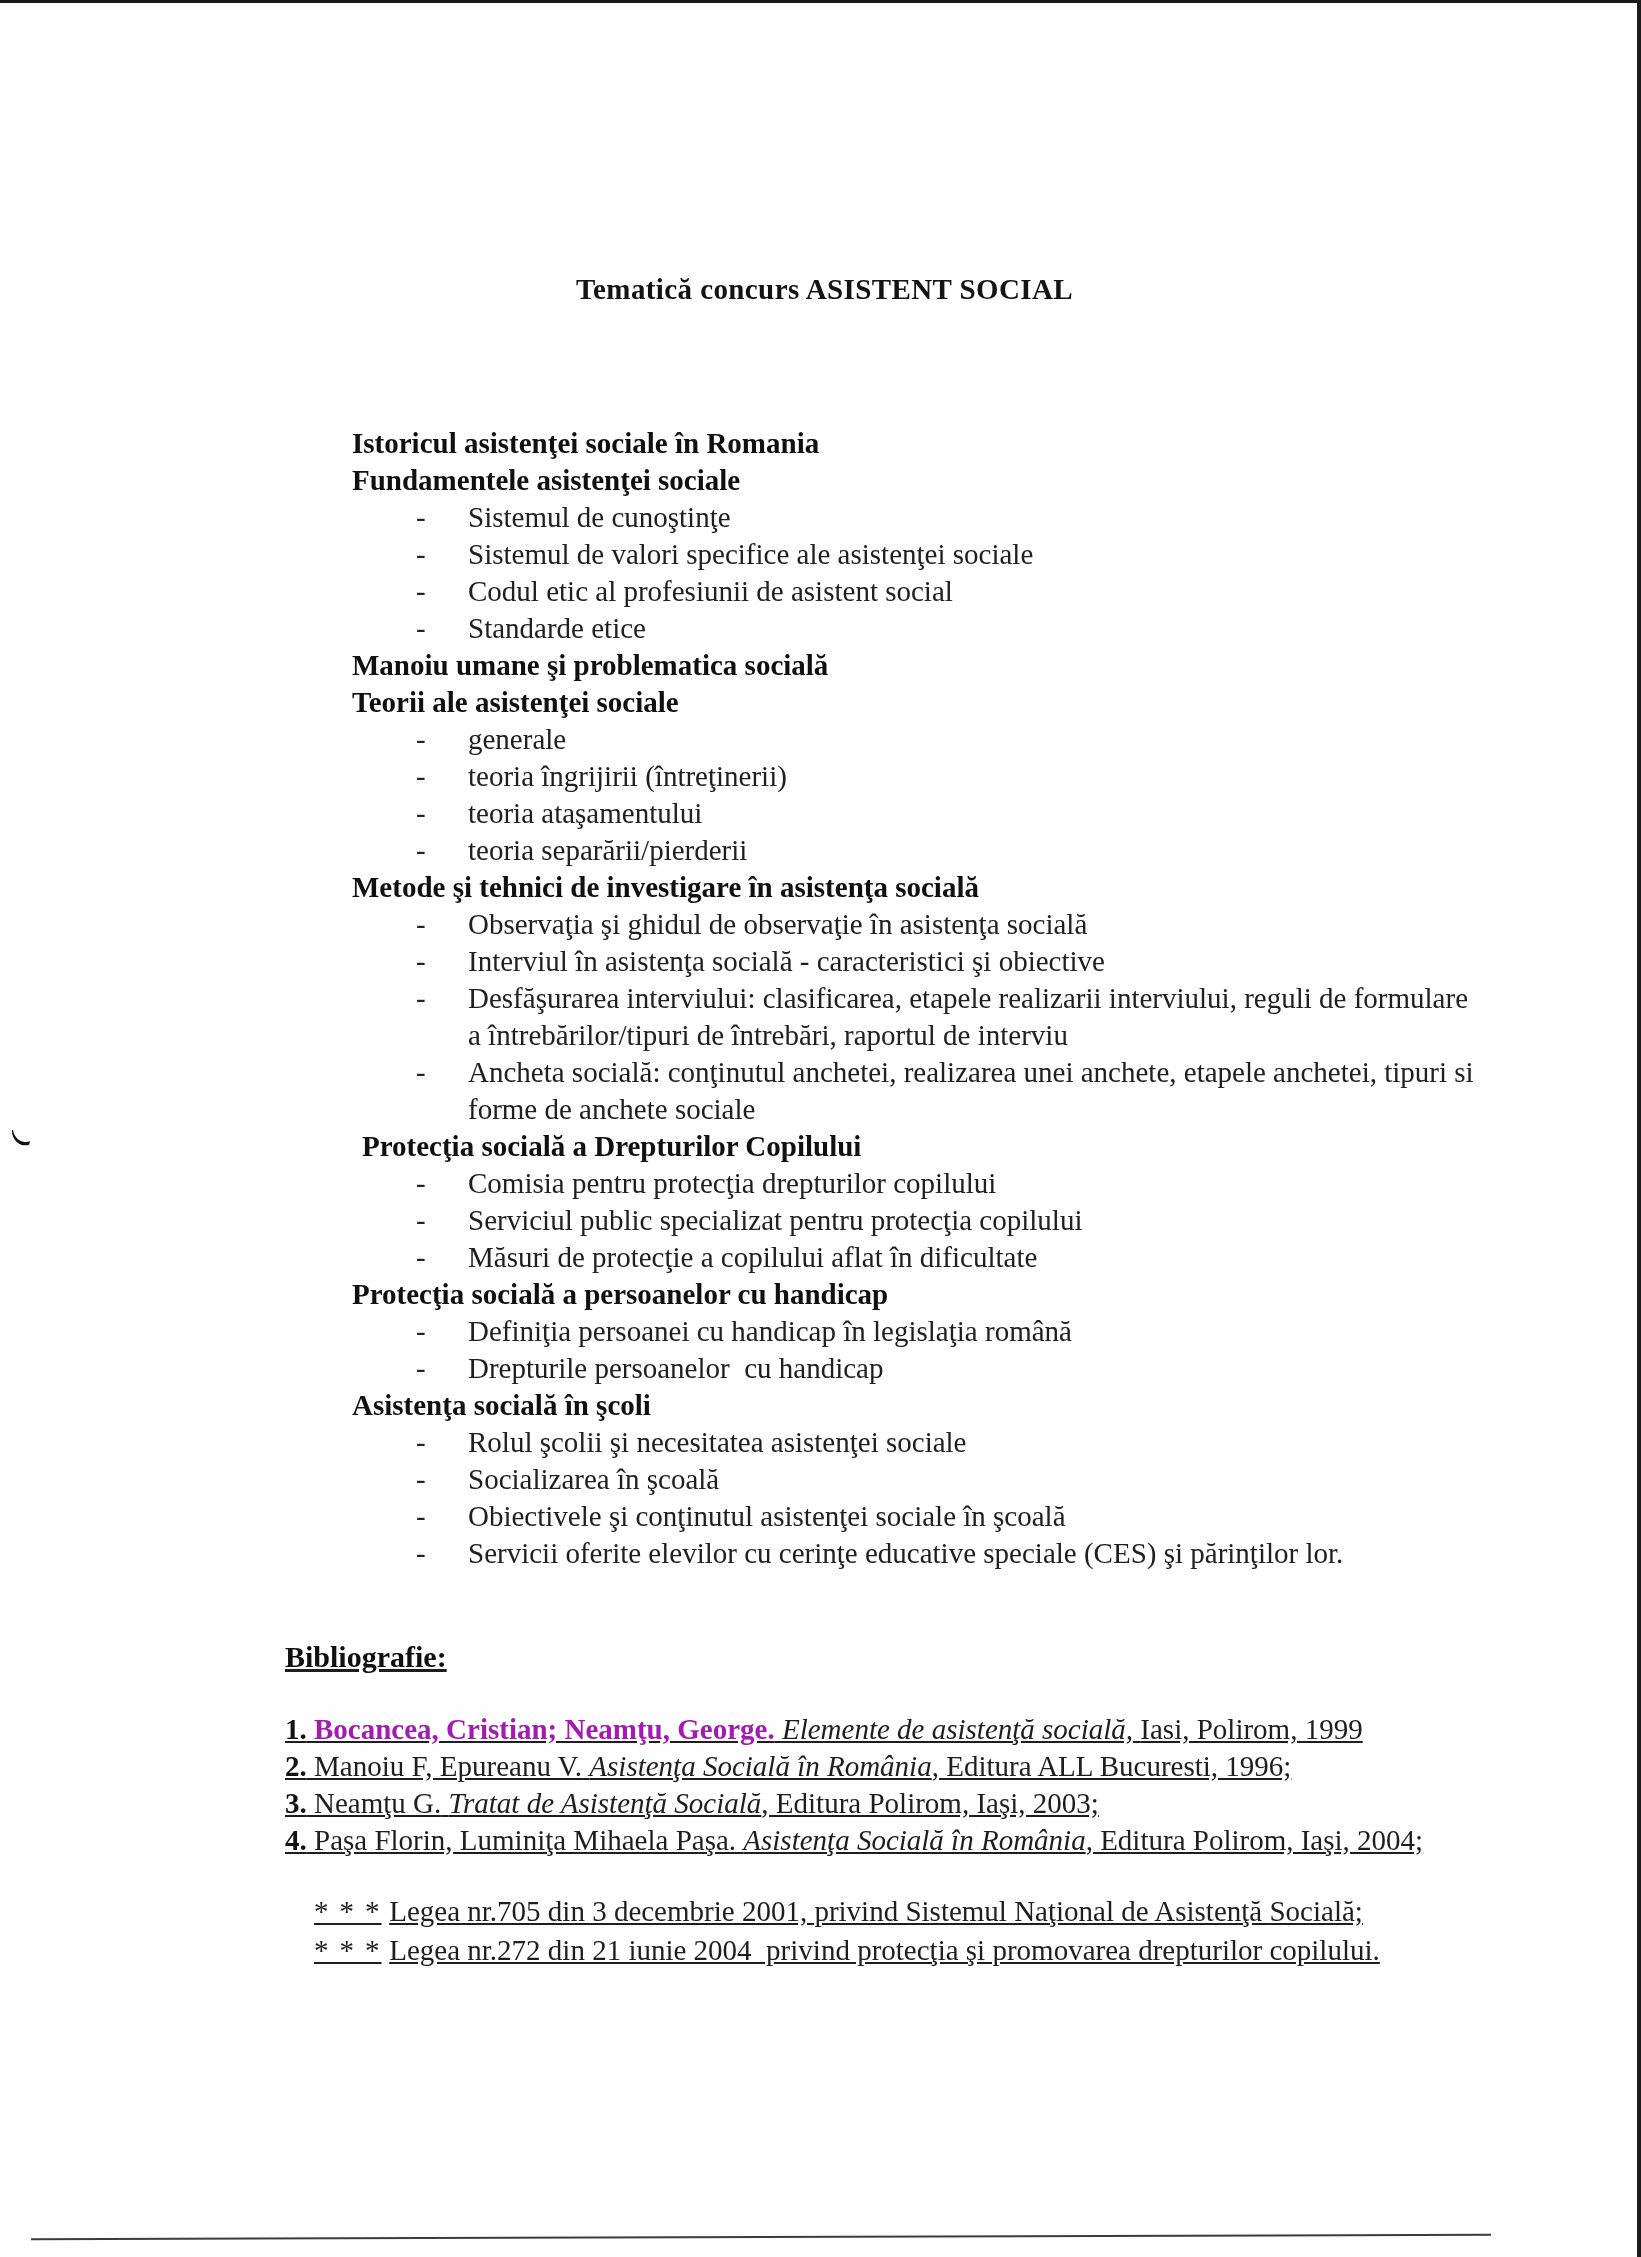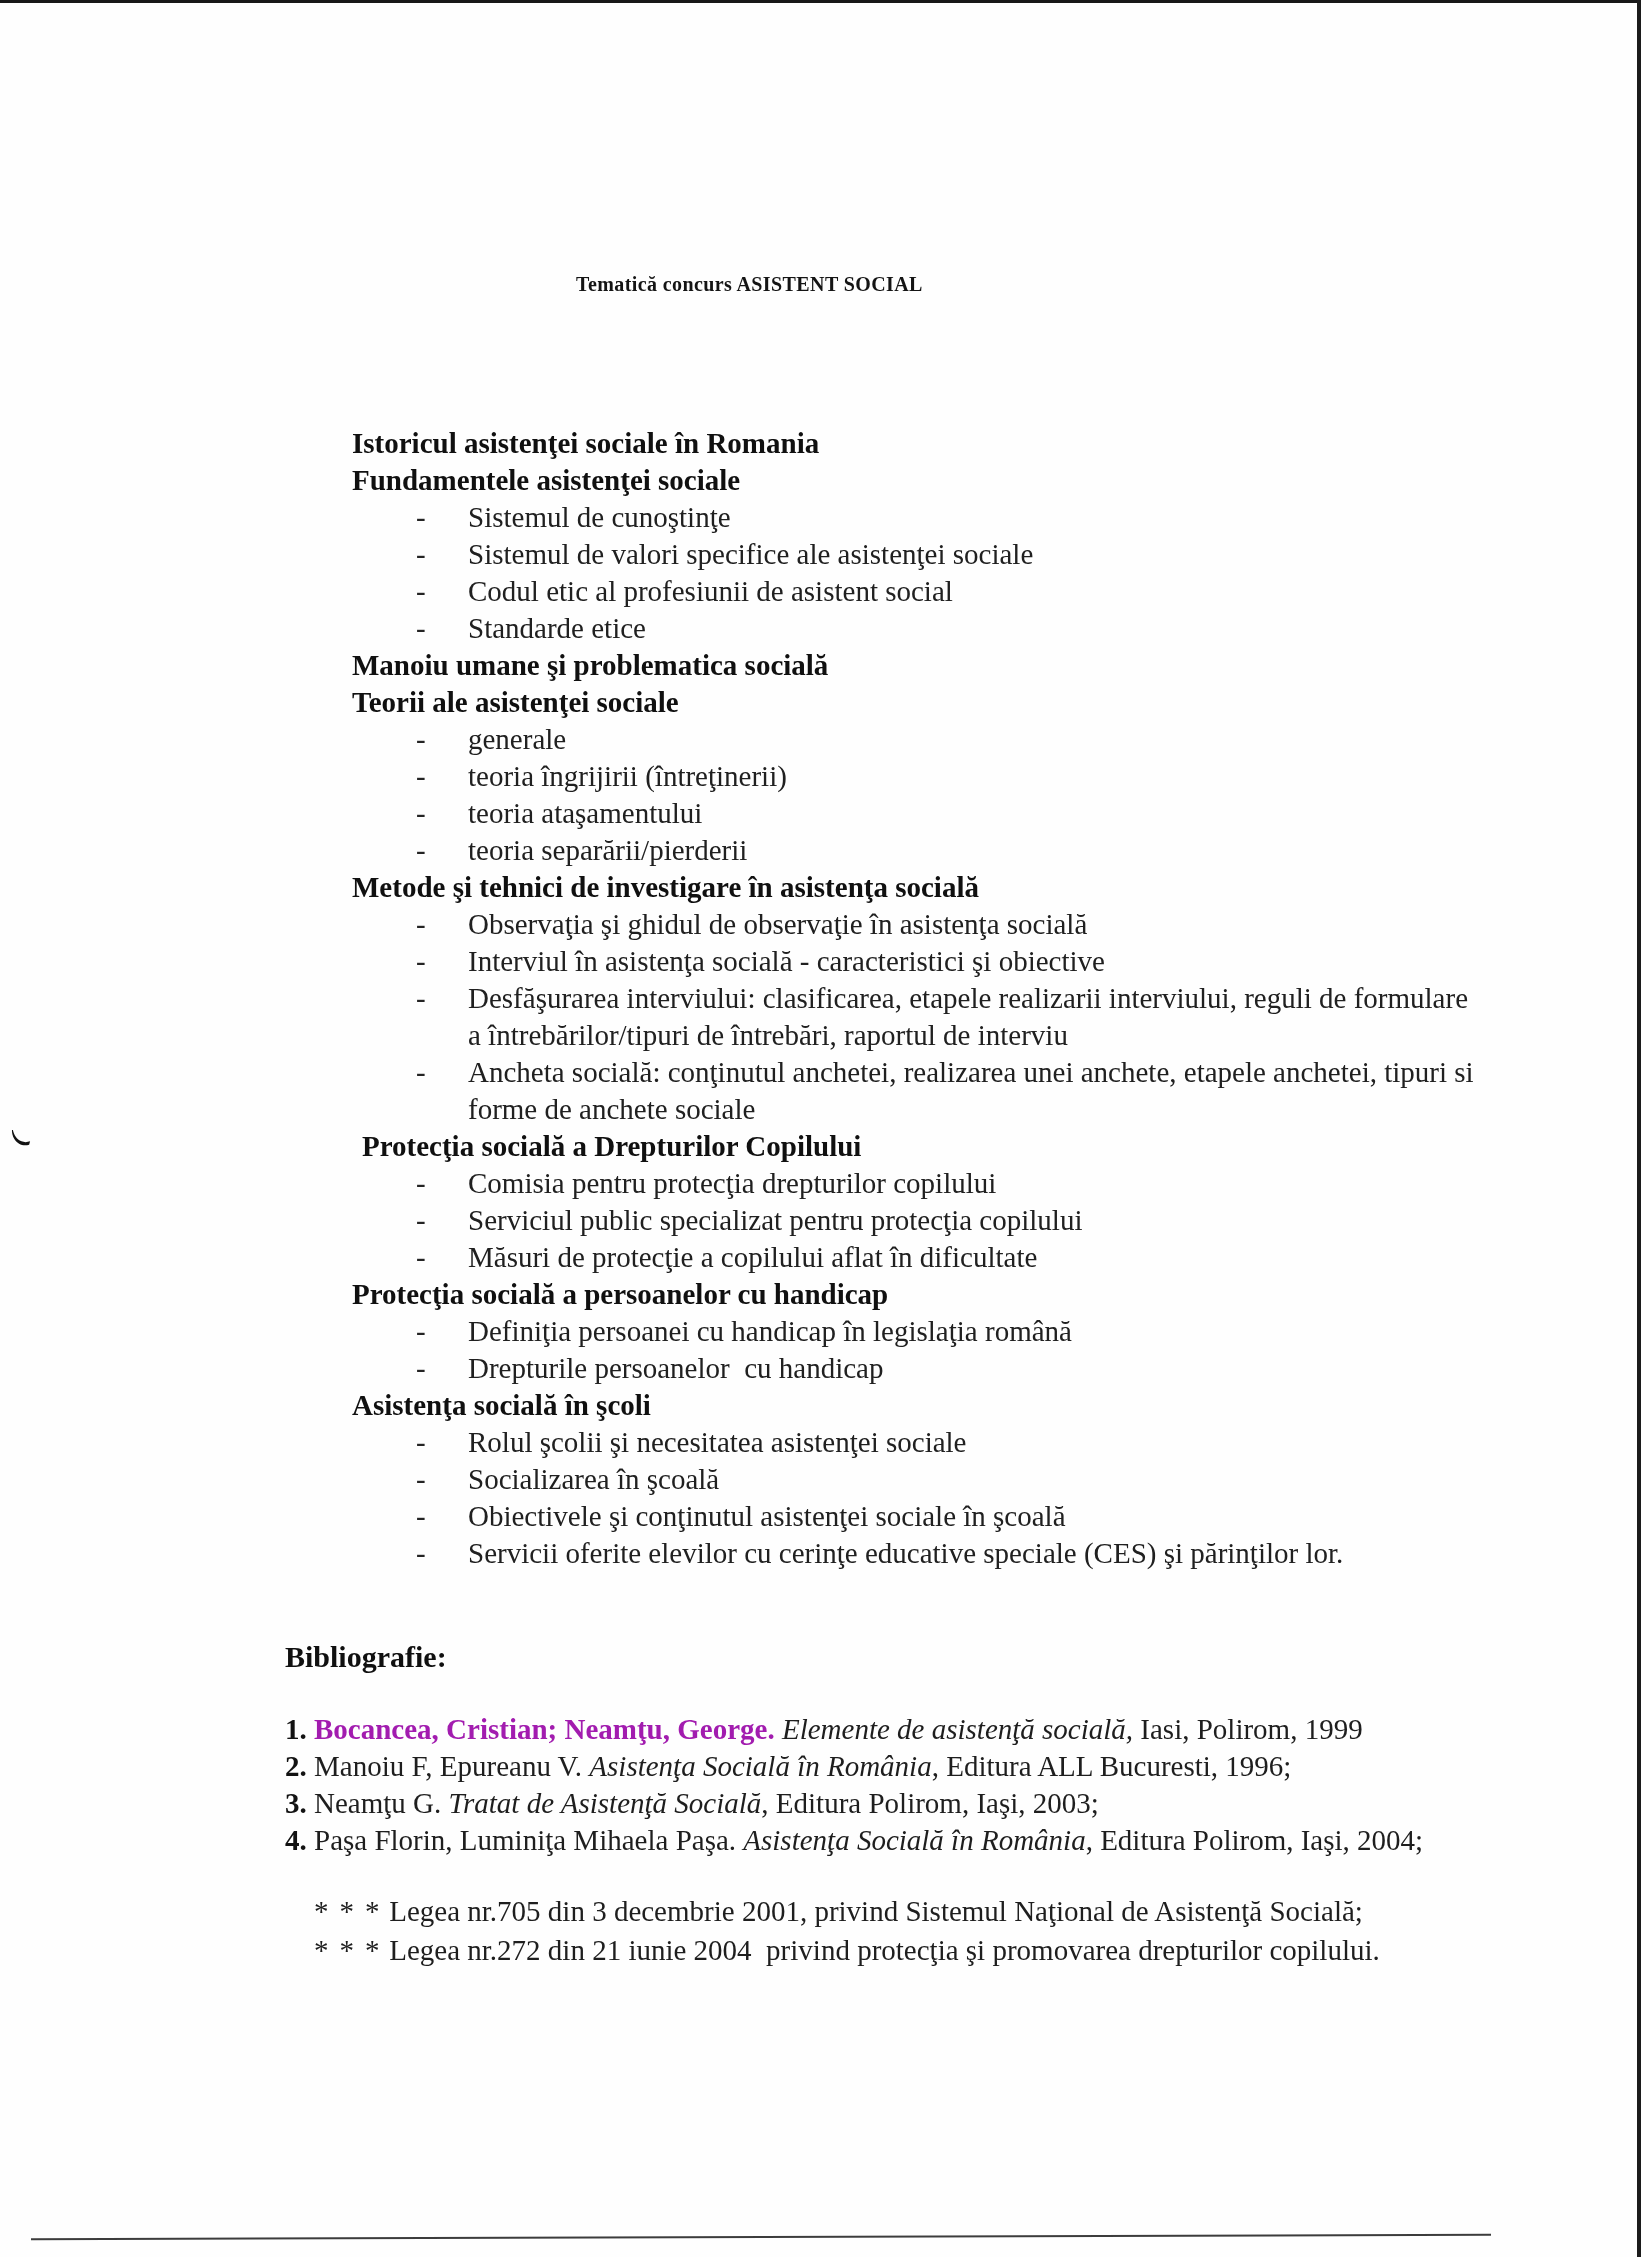--- a/index.html
+++ b/index.html
@@ -14,32 +14,32 @@
   .page { position:absolute; inset:0; background:#fefefe; }
 
   
   .scan-top    { position:absolute; top:0; left:0; width:1641px; height:2.9px; background:#181818; }
   .scan-right  { position:absolute; top:0; right:0; width:3.9px; height:2257px; background:#1c1c1c; }
   .scan-bottom { position:absolute; top:2236px; left:31px; width:1460px; height:1.9px; background:#3c3c3c; transform:rotate(-0.18deg); }
   .pen-mark    { position:absolute; left:9.7px; top:1128px; }
 
   .title {
     position:absolute; top:273px; left:576px;
-    font-size:20px; font-weight:700; color:#141414; letter-spacing:0.4px;
+    font-size:29px; font-weight:700; color:#141414; letter-spacing:0.4px;
     white-space:nowrap;
   }
 
   .outline { position:absolute; top:425px; left:0; width:1487px; font-size:29px; line-height:37px; }
   .heading { font-weight:700; color:#101010; padding-left:352px; white-space:nowrap; }
   .heading.heading-indented { padding-left:362px; }
   .item { display:flex; padding-left:416px; }
   .bullet { flex:0 0 52px; width:52px; color:#242424; }
   .item-text { max-width:1062px; white-space:pre-wrap; color:#202020; }
 
-  .bib { position:absolute; top:1638px; left:285px; width:1313px; font-size:29px; line-height:37px; }
+  .bib { position:absolute; top:1638px; left:285px; width:1313px; font-size:29px; line-height:37px;text-decoration:underline; }
   .bib-heading { font-weight:700; font-size:30px; color:#101010; }
   .bib-entries { margin-top:36px; }
   .bib-entry { white-space:nowrap; }
   .bib-num { font-weight:700; color:#121212; }
   .bib-authors.authors-bold { font-weight:700; color:#a21caf; }
   .bib-title { font-style:italic; }
   .laws { margin-top:33px; margin-left:29px; line-height:39px; }
   .law { white-space:pre-wrap; }
   .law-marker { letter-spacing:1.9px; margin-right:7.7px; }
 </style>

